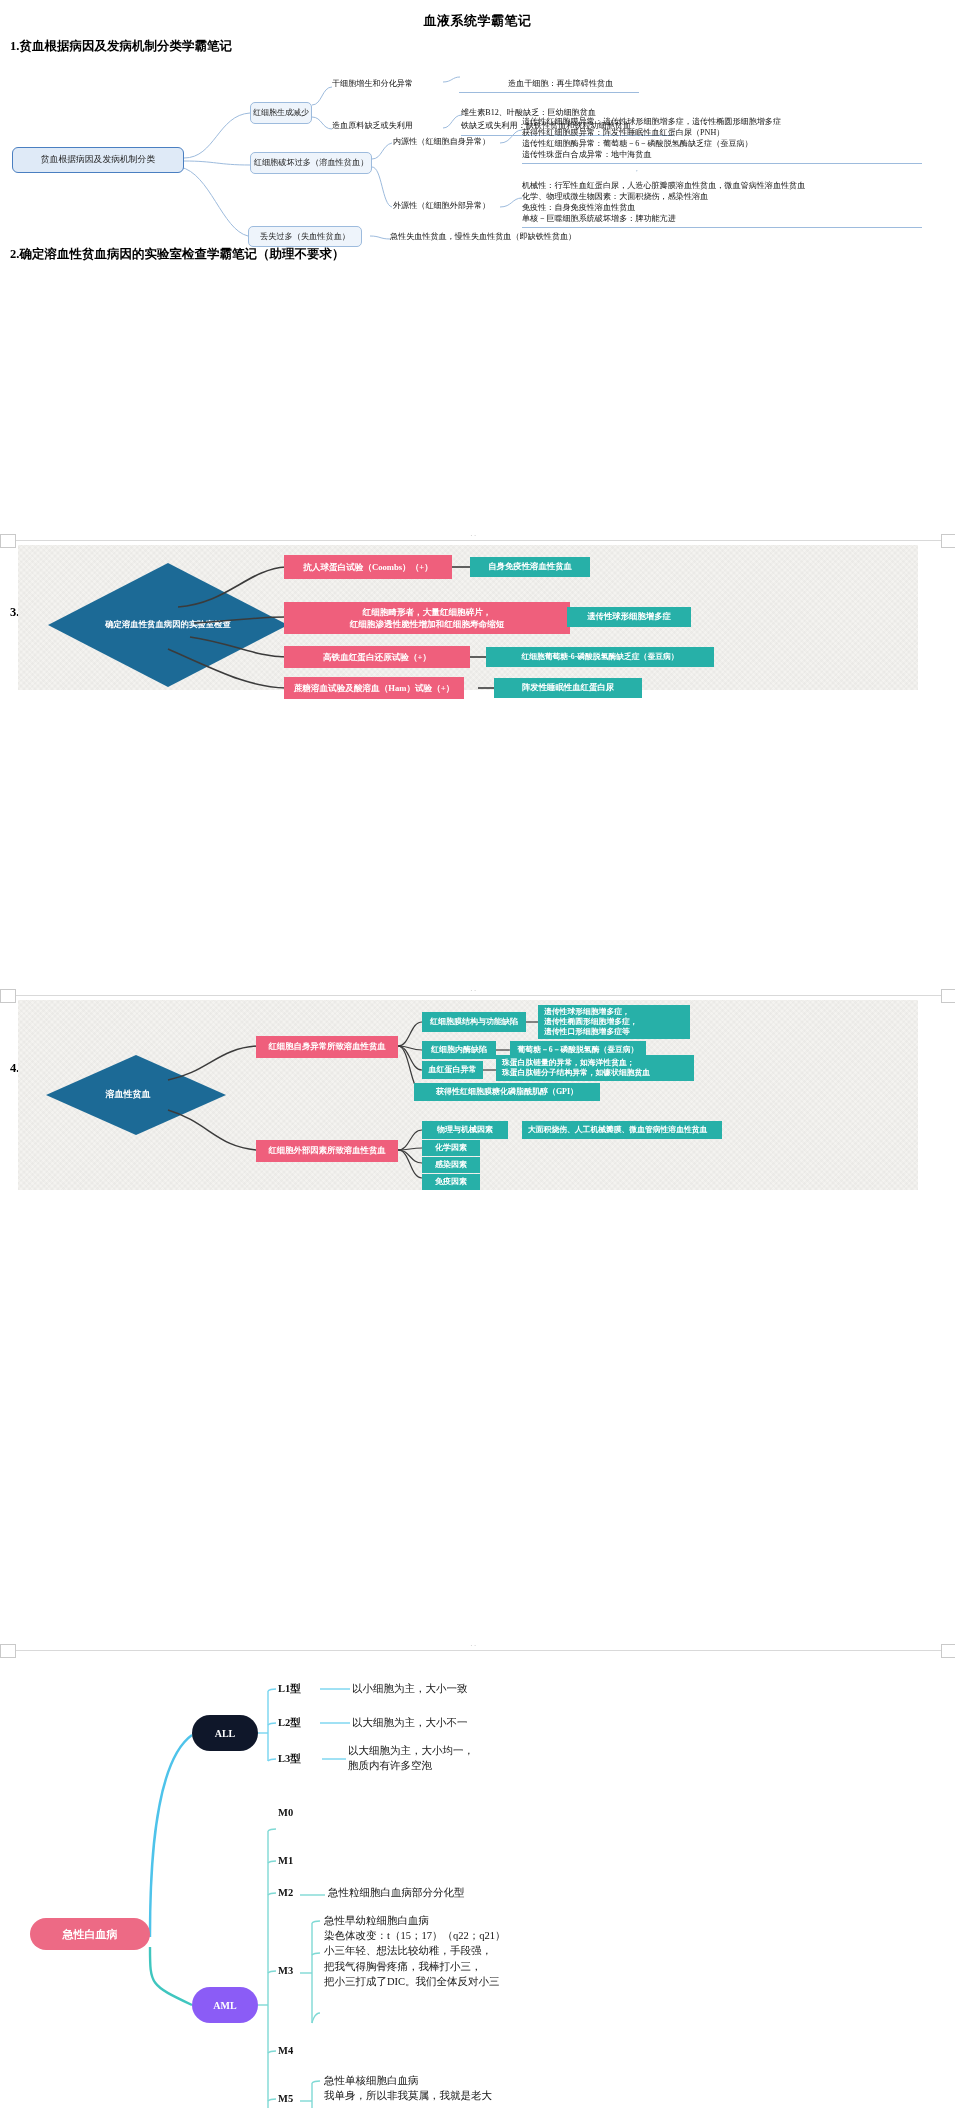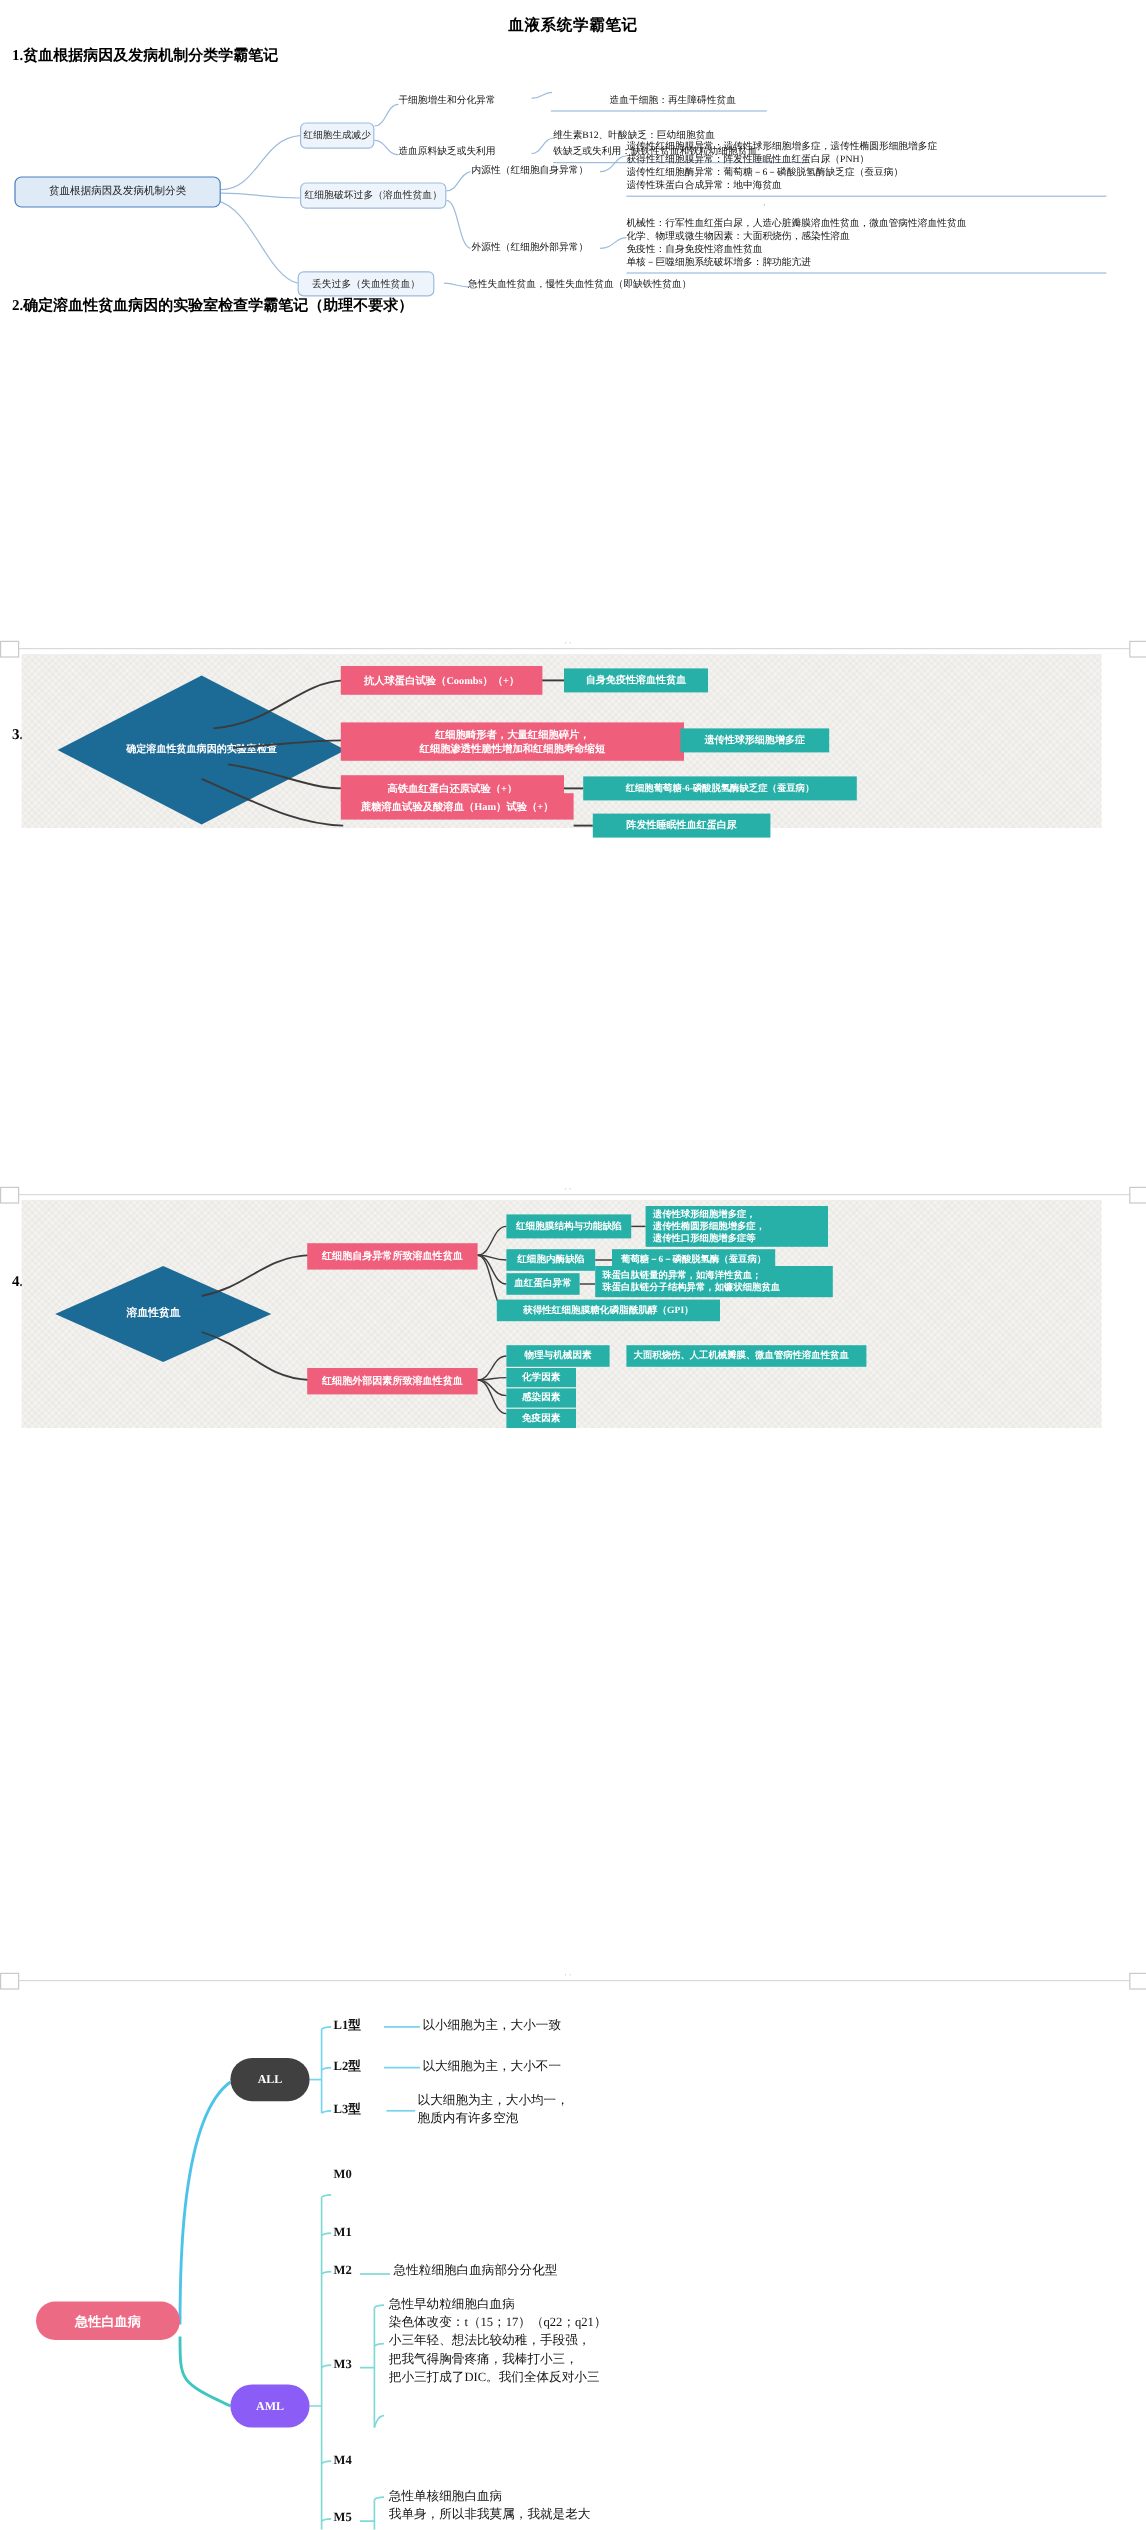--- a/index.html
+++ b/index.html
@@ -57,21 +57,21 @@
   .m3 .teal{font-size:8px;}
   .tealwrap{position:absolute;background:#27b0a8;color:#fff;font-size:7.8px;font-weight:bold;
             display:flex;align-items:center;justify-content:flex-start;text-align:left;line-height:1.3;
             padding:3px 6px;box-sizing:border-box;}
 
   
   .m4{position:absolute;left:0;top:1655px;width:955px;height:450px;}
   .pill{position:absolute;border-radius:22px;display:flex;align-items:center;justify-content:center;
         color:#fff;font-weight:bold;text-align:center;}
   .pill.root4{background:#ed6a85;font-size:11px;}
-  .pill.all{background:#404040;font-size:10px;}
+  .pill.all{background:#0f172a;font-size:10px;}
   .pill.aml{background:#8b5cf6;font-size:10px;}
   .m4txt{position:absolute;font-size:10.5px;line-height:1.45;color:#111;white-space:pre;}
   .m4code{position:absolute;font-size:10.5px;line-height:1.45;color:#111;font-weight:bold;white-space:nowrap;}
 </style>
 </head>
 <body>
 
 <div class="page">
 
   <div class="doc-title">血液系统学霸笔记</div>
@@ -184,21 +184,21 @@
     <div class="pink" style="left:266px;top:10px;width:168px;height:24px;">抗人球蛋白试验（Coombs）（+）</div>
     <div class="teal" style="left:452px;top:12px;width:120px;height:20px;">自身免疫性溶血性贫血</div>
 
     <div class="pink" style="left:266px;top:57px;width:286px;height:32px;white-space:pre-line;text-align:center;">红细胞畸形者，大量红细胞碎片，
 红细胞渗透性脆性增加和红细胞寿命缩短</div>
     <div class="teal" style="left:549px;top:62px;width:124px;height:20px;">遗传性球形细胞增多症</div>
 
     <div class="pink" style="left:266px;top:101px;width:186px;height:22px;">高铁血红蛋白还原试验（+）</div>
     <div class="teal" style="left:468px;top:102px;width:228px;height:20px;font-size:7.8px;">红细胞葡萄糖-6-磷酸脱氢酶缺乏症（蚕豆病）</div>
 
-    <div class="pink" style="left:266px;top:116px;width:194px;height:22px;">蔗糖溶血试验及酸溶血（Ham）试验（+）</div>
+    <div class="pink" style="left:266px;top:132px;width:180px;height:22px;">蔗糖溶血试验及酸溶血（Ham）试验（+）</div>
     <div class="teal" style="left:476px;top:133px;width:148px;height:20px;">阵发性睡眠性血红蛋白尿</div>
   </div>
 
   <div class="m3">
 
     <svg width="240" height="190" style="position:absolute;left:8px;top:0;">
       <polygon points="110,55 200,95 110,135 20,95" fill="#1c6a96"></polygon>
     </svg>
     <div class="dtext" style="left:28px;top:88px;width:164px;font-size:9px;">溶血性贫血</div>
 

